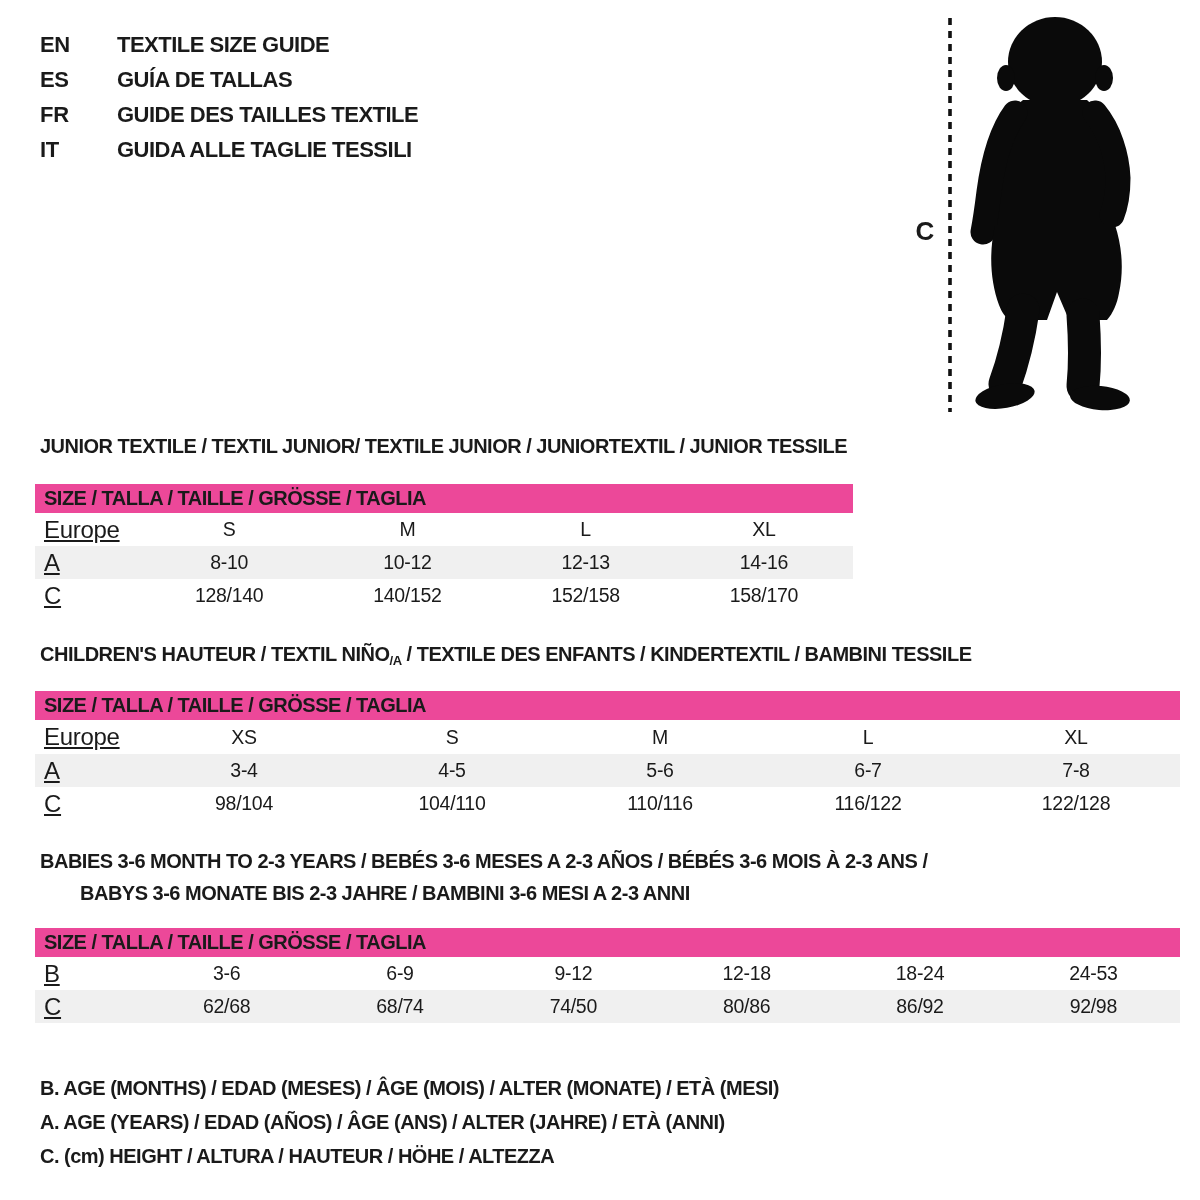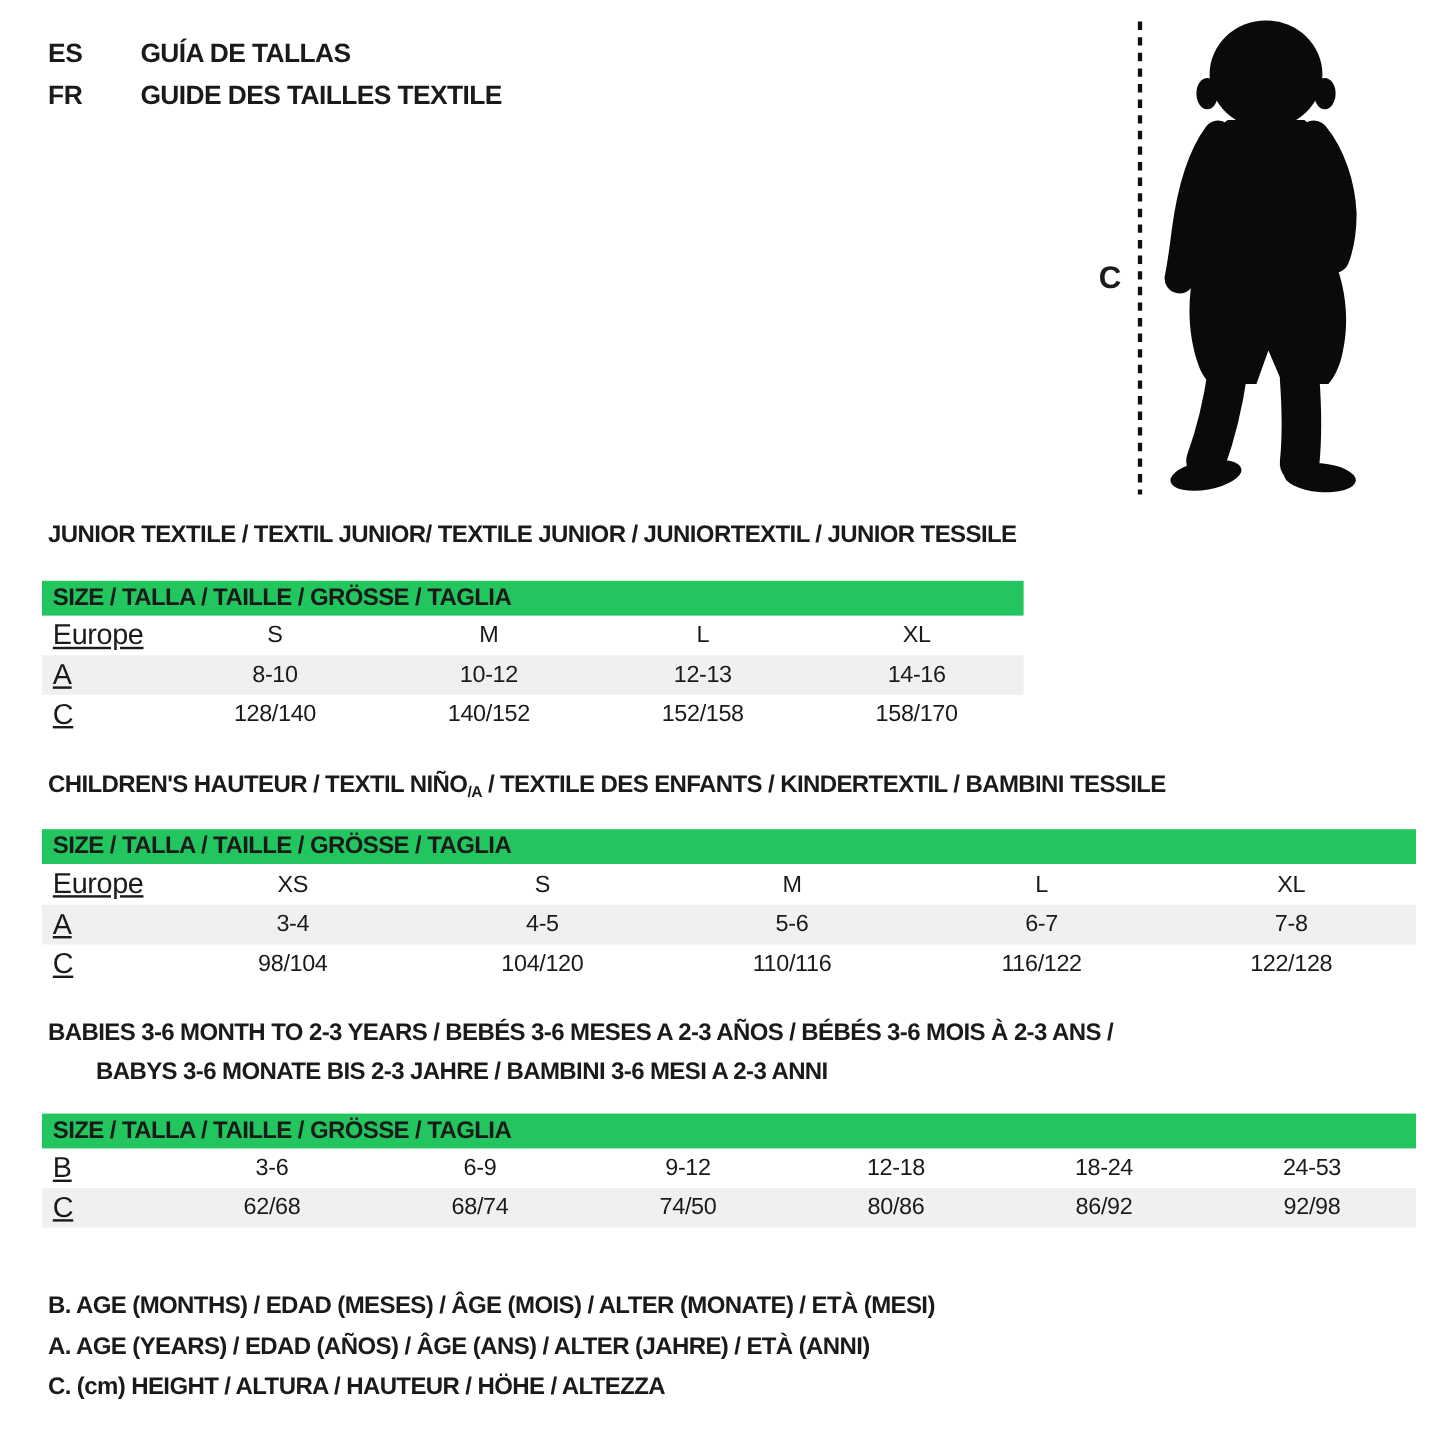--- a/index.html
+++ b/index.html
@@ -32,21 +32,21 @@
 
   
   .sec-title {
     font-size:20px; font-weight:bold; letter-spacing:-0.5px; white-space:nowrap;
   }
   .ttl-sub { font-size:13px; vertical-align:-4px; letter-spacing:-0.5px; }
 
   
   .sizetable { left:35px; }
   .tbl-header {
-    background:#22c55e; height:29px; line-height:29px;
+    background:#ec4899; height:29px; line-height:29px;
     padding-left:9px; font-size:20px; font-weight:bold; letter-spacing:-0.5px;
   }
   .trow { display:grid; align-items:center; height:33px; }
   .t4 { grid-template-columns:105px repeat(4,1fr); }
   .t5 { grid-template-columns:105px repeat(5,1fr); }
   .t6 { grid-template-columns:105px repeat(6,1fr); }
   .shaded { background:#f0f0f0; }
   .rlabel { padding-left:9px; font-size:24px; letter-spacing:-0.3px;text-decoration:underline; }
   .rval { text-align:center; font-size:19.5px; letter-spacing:-0.3px; }
 
@@ -55,26 +55,34 @@
   .legend-line {
     height:34px; line-height:34px; font-size:20px; font-weight:bold;
     letter-spacing:-0.5px; white-space:nowrap;
   }
 </style>
 </head>
 <body>
 
 <div class="abs lang-list">
   <div class="lang-row">
+    <span class="lang-code">EN</span>
+    <span class="lang-label">TEXTILE SIZE GUIDE</span>
+  </div>
+  <div class="lang-row">
     <span class="lang-code">ES</span>
     <span class="lang-label">GUÍA DE TALLAS</span>
   </div>
   <div class="lang-row">
     <span class="lang-code">FR</span>
     <span class="lang-label">GUIDE DES TAILLES TEXTILE</span>
+  </div>
+  <div class="lang-row">
+    <span class="lang-code">IT</span>
+    <span class="lang-label">GUIDA ALLE TAGLIE TESSILI</span>
   </div>
 </div>
 
 <svg class="abs figure-svg" viewBox="0 0 250 408" xmlns="http://www.w3.org/2000/svg">
   <line x1="45" y1="8" x2="45" y2="402" stroke="#111111" stroke-width="3.6" stroke-dasharray="7 6"></line>
   <g fill="#0a0a0a">
 
     <ellipse cx="150" cy="52" rx="47" ry="45"></ellipse>
     <ellipse cx="101" cy="68" rx="9" ry="13"></ellipse>
     <ellipse cx="199" cy="68" rx="9" ry="13"></ellipse>
@@ -143,21 +151,21 @@
     <span class="rlabel">A</span>
     <span class="rval">3-4</span>
     <span class="rval">4-5</span>
     <span class="rval">5-6</span>
     <span class="rval">6-7</span>
     <span class="rval">7-8</span>
   </div>
   <div class="trow t5">
     <span class="rlabel">C</span>
     <span class="rval">98/104</span>
-    <span class="rval">104/120</span>
+    <span class="rval">104/110</span>
     <span class="rval">110/116</span>
     <span class="rval">116/122</span>
     <span class="rval">122/128</span>
   </div>
 </div>
 
 <div class="abs sec-title" style="left:40px; top:850px;">BABIES 3-6 MONTH TO 2-3 YEARS / BEBÉS 3-6 MESES A 2-3 AÑOS / BÉBÉS 3-6 MOIS À 2-3 ANS /</div>
 <div class="abs sec-title" style="left:40px; top:882px;margin-left:40px;">BABYS 3-6 MONATE BIS 2-3 JAHRE / BAMBINI 3-6 MESI A 2-3 ANNI</div>
 
 <div class="abs sizetable" style="top:928px; width:1145px;">

